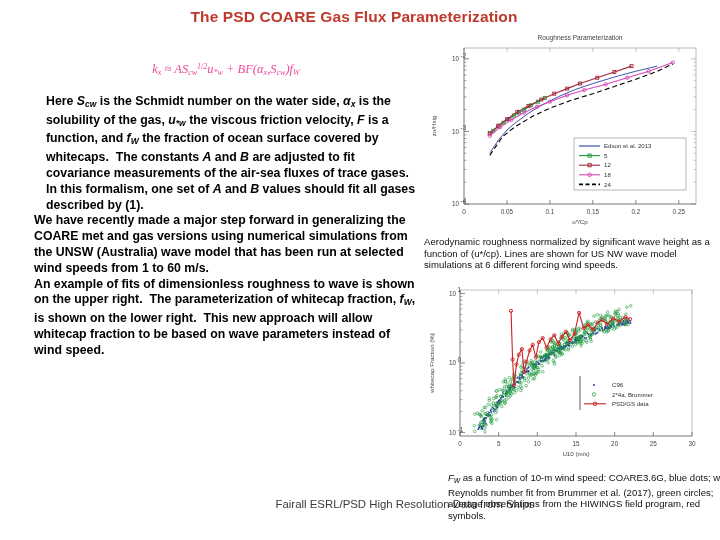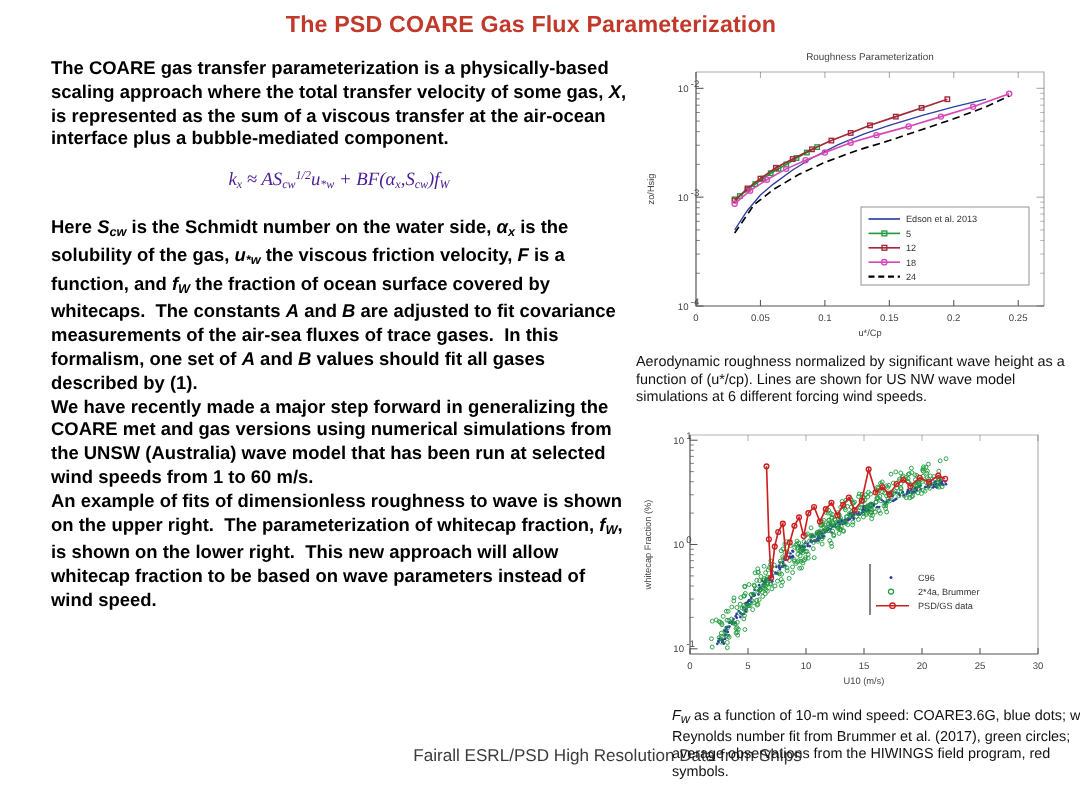--- a/index.html
+++ b/index.html
@@ -19,27 +19,27 @@
     color:#C0392B;
     letter-spacing:.1px;
   }
 
   
   .left{
     position:absolute;left:34px;top:38px;width:384px;
     font-size:12.3px;line-height:15.8px;color:#000;font-weight:bold;
   }
   .para{margin:0 0 0 0;}
-  .para.gap{margin-top:13px;}
+  .para.gap{margin-top:13px;margin-left:12px;}
   .para.tight{margin-top:0;}
   .eqn{
-    text-align:center;margin:8px 0 0 0;
+    text-align:center;margin:21px 0 0 0;
     font-family:"Liberation Serif", serif;
     font-style:italic;font-weight:normal;
-    font-size:12.5px;color:#4c1d95;
+    font-size:12.5px;color:#ec4899;
   }
   .eqn .sub{font-size:8px;vertical-align:-2px;}
   .eqn .sup{font-size:8px;vertical-align:4px;}
   i.v{font-style:italic;}
   .sub{font-size:8.5px;vertical-align:-2px;}
   .sup{font-size:8.5px;vertical-align:4px;}
 
   .footer{
     position:absolute;left:0;top:498px;width:720px;text-align:center;
     font-size:11.4px;color:#3b3b3b;font-weight:normal;padding-left:45px;
@@ -68,23 +68,20 @@
 </style>
 </head>
 <body>
 
 <div id="slide">
 
   <div class="title">The PSD COARE Gas Flux Parameterization</div>
 
   <div class="left">
 
-    <p class="para">
-      The COARE gas transfer parameterization is a physically-based scaling approach where the total transfer velocity of some gas, <i class="v">X</i>, is represented as the sum of a viscous transfer at the air-ocean interface plus a bubble-mediated component.
-    </p>
 
     <div class="eqn">
       k<span class="sub">x</span> ≈ AS<span class="sub">cw</span><span class="sup">1/2</span>u<span class="sub">*w</span> + BF(α<span class="sub">x</span>,S<span class="sub">cw</span>)f<span class="sub">W</span>
     </div>
 
     <p class="para gap">
       Here <i class="v">S<span class="sub">cw</span></i> is the Schmidt number on the water side, <i class="v">α<span class="sub">x</span></i> is the solubility of the gas, <i class="v">u<span class="sub">*w</span></i> the viscous friction velocity, <i class="v">F</i> is a function, and <i class="v">f<span class="sub">W</span></i> the fraction of ocean surface covered by whitecaps.&nbsp; The constants <i class="v">A</i> and <i class="v">B</i> are adjusted to fit covariance measurements of the air-sea fluxes of trace gases.&nbsp; In this formalism, one set of <i class="v">A</i> and <i class="v">B</i> values should fit all gases described by (1).
     </p>
 
     <p class="para tight">

